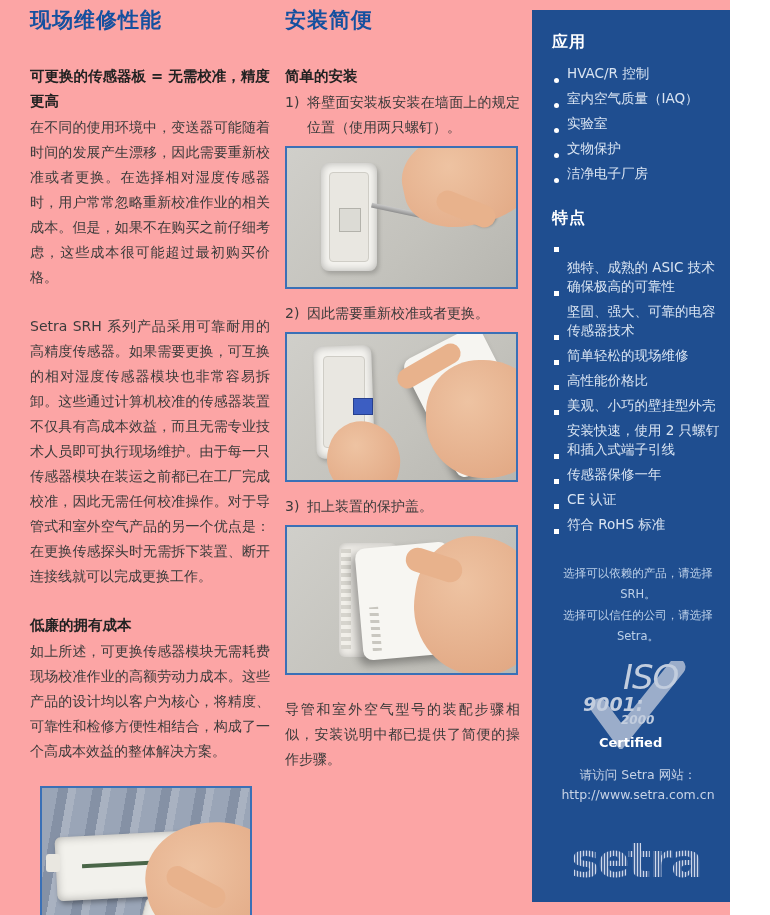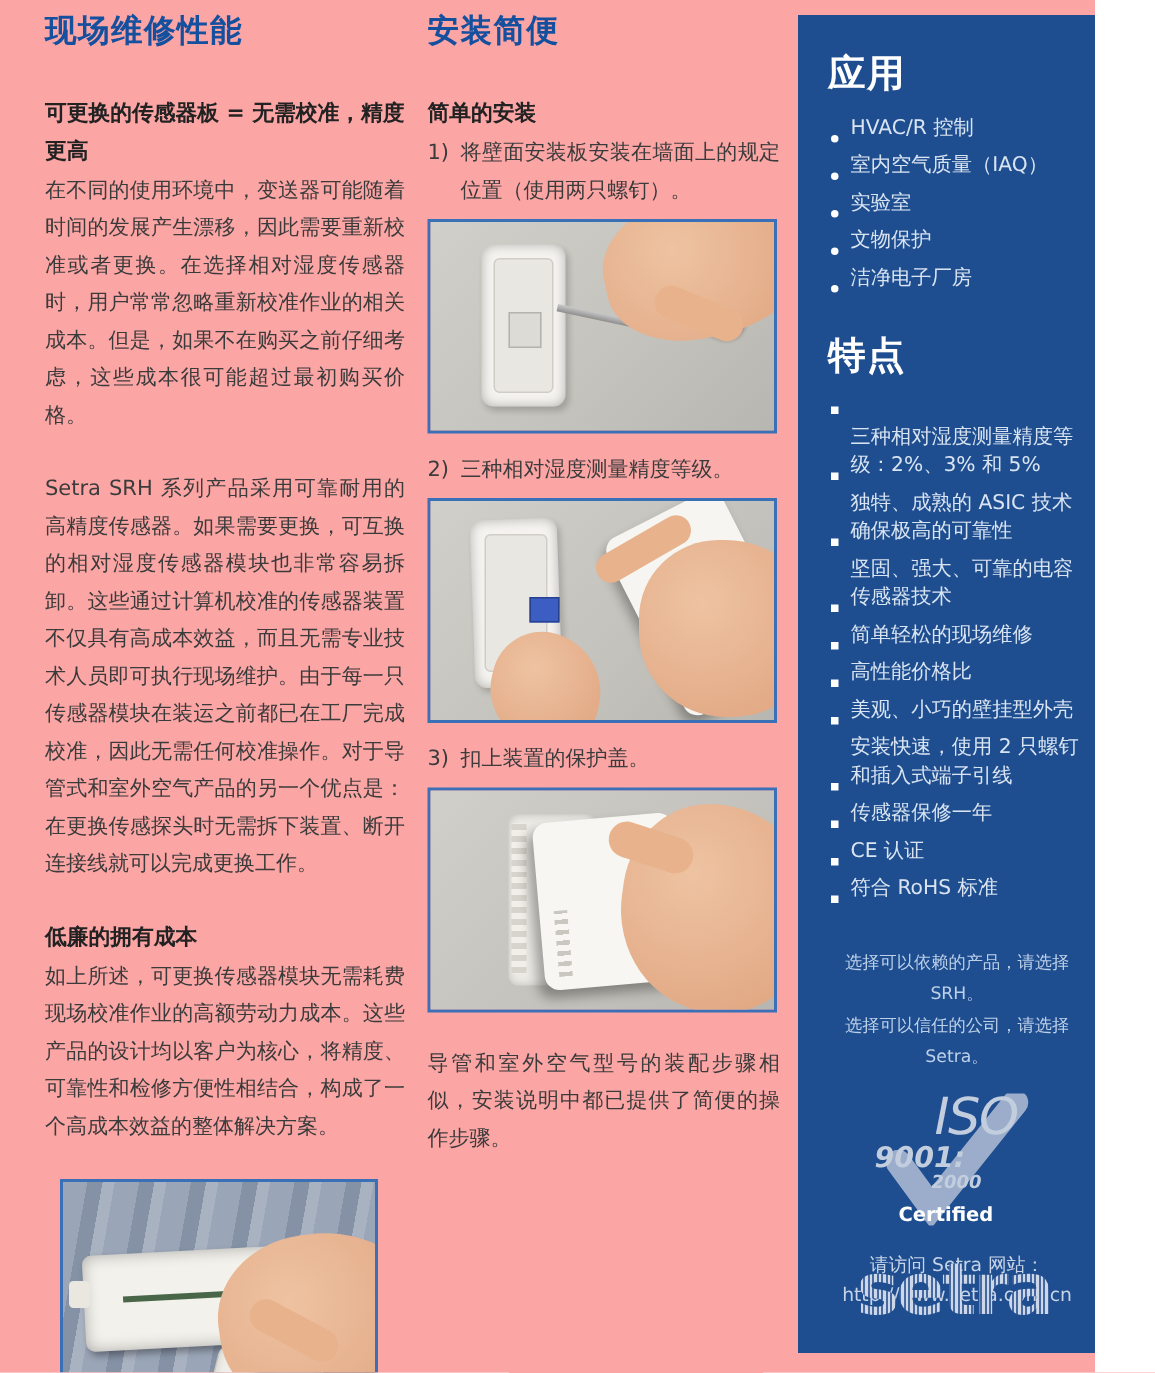--- a/index.html
+++ b/index.html
@@ -71,21 +71,21 @@
   .p4-pcb  { left:126px; top:52px; width:46px; height:32px; background:#41793c; border:1px solid #2c5528; transform:rotate(-3deg); }
   .p4-conn { left:138px; top:58px; width:20px; height:18px; background:#3c5ec2; }
   .p4-hand { right:-36px; top:34px; width:140px; height:120px; border-radius:46% 54% 50% 50%; transform:rotate(-8deg); }
   .p4-fing { left:122px; top:88px; width:64px; height:22px; transform:rotate(28deg); background:#e8b28c; }
   .p4-plt2 { left:92px; bottom:-36px; width:74px; height:98px; background:#efeee8; border:1px solid #c9c7c0;
              border-radius:6px; transform:rotate(14deg); box-shadow:inset 0 0 6px rgba(0,0,0,.15); }
 
   
   .sidebar { position:absolute; left:532px; top:10px; width:208px; height:892px; background:#1f4e90;
              padding:22px 16px 0 20px; color:#dce6f3; }
-  .sidebar h2 { color:#ffffff; font-size:25px; font-weight:bold; letter-spacing:1px; margin-bottom:8px; }
+  .sidebar h2 { color:#ffffff; font-size:16px; font-weight:bold; letter-spacing:1px; margin-bottom:8px; }
   .sb-list { list-style:none; margin-bottom:22px; }
   .sb-list li { display:flex; font-size:13.5px; line-height:19px; padding:3px 0; color:#d9e4f2;align-items:flex-end; }
   .bullet { flex:none; margin:7px 8px 0 2px; width:5px; height:5px; background:#ffffff; }
   .bullet.round { border-radius:50%; }
   .bullet.square { border-radius:0; }
   .tagline { font-size:11.5px; line-height:21px; color:#bcd0e8; text-align:center; margin-top:26px; }
 
   .iso { position:relative; width:150px; height:94px; margin:10px auto 0 auto; color:#c2cdde; }
   .iso svg { position:absolute; left:28px; top:4px; }
   .iso-l1 { position:absolute; left:36px; top:0;  font-size:34px; font-weight:normal; font-style:italic; letter-spacing:-1px;margin-left:24px; }
@@ -143,21 +143,21 @@
         <div class="p1-clip"></div>
         <div class="p1-shaft"></div>
         <div class="p1-handle"></div>
         <div class="p1-hand skin"></div>
         <div class="p1-finger capsule"></div>
       </div>
     </div>
 
     <div class="step">
       <span class="step-num">2)</span>
-      <span class="step-text">三种相对湿度测量精度等级。</span>
+      <span class="step-text">因此需要重新校准或者更换。</span>
     </div>
     <div class="photo photo2">
       <div class="scene">
         <div class="p2-plate plate"></div>
         <div class="p2-inner plate-inner"></div>
         <div class="p2-conn"></div>
         <div class="p2-handL skin"></div>
         <div class="p2-cover"></div>
         <div class="p2-handR skin"></div>
         <div class="p2-fingr capsule"></div>
@@ -207,24 +207,20 @@
         </li>
     </ul>
 
     <h2>特点</h2>
     <ul class="sb-list">
       <li>
           <span class="bullet square"></span>
         </li>
       <li>
           <span class="bullet square"></span>
-          <span>三种相对湿度测量精度等级：2%、3% 和 5%</span>
-        </li>
-      <li>
-          <span class="bullet square"></span>
           <span>独特、成熟的 ASIC 技术确保极高的可靠性</span>
         </li>
       <li>
           <span class="bullet square"></span>
           <span>坚固、强大、可靠的电容传感器技术</span>
         </li>
       <li>
           <span class="bullet square"></span>
           <span>简单轻松的现场维修</span>
         </li>

